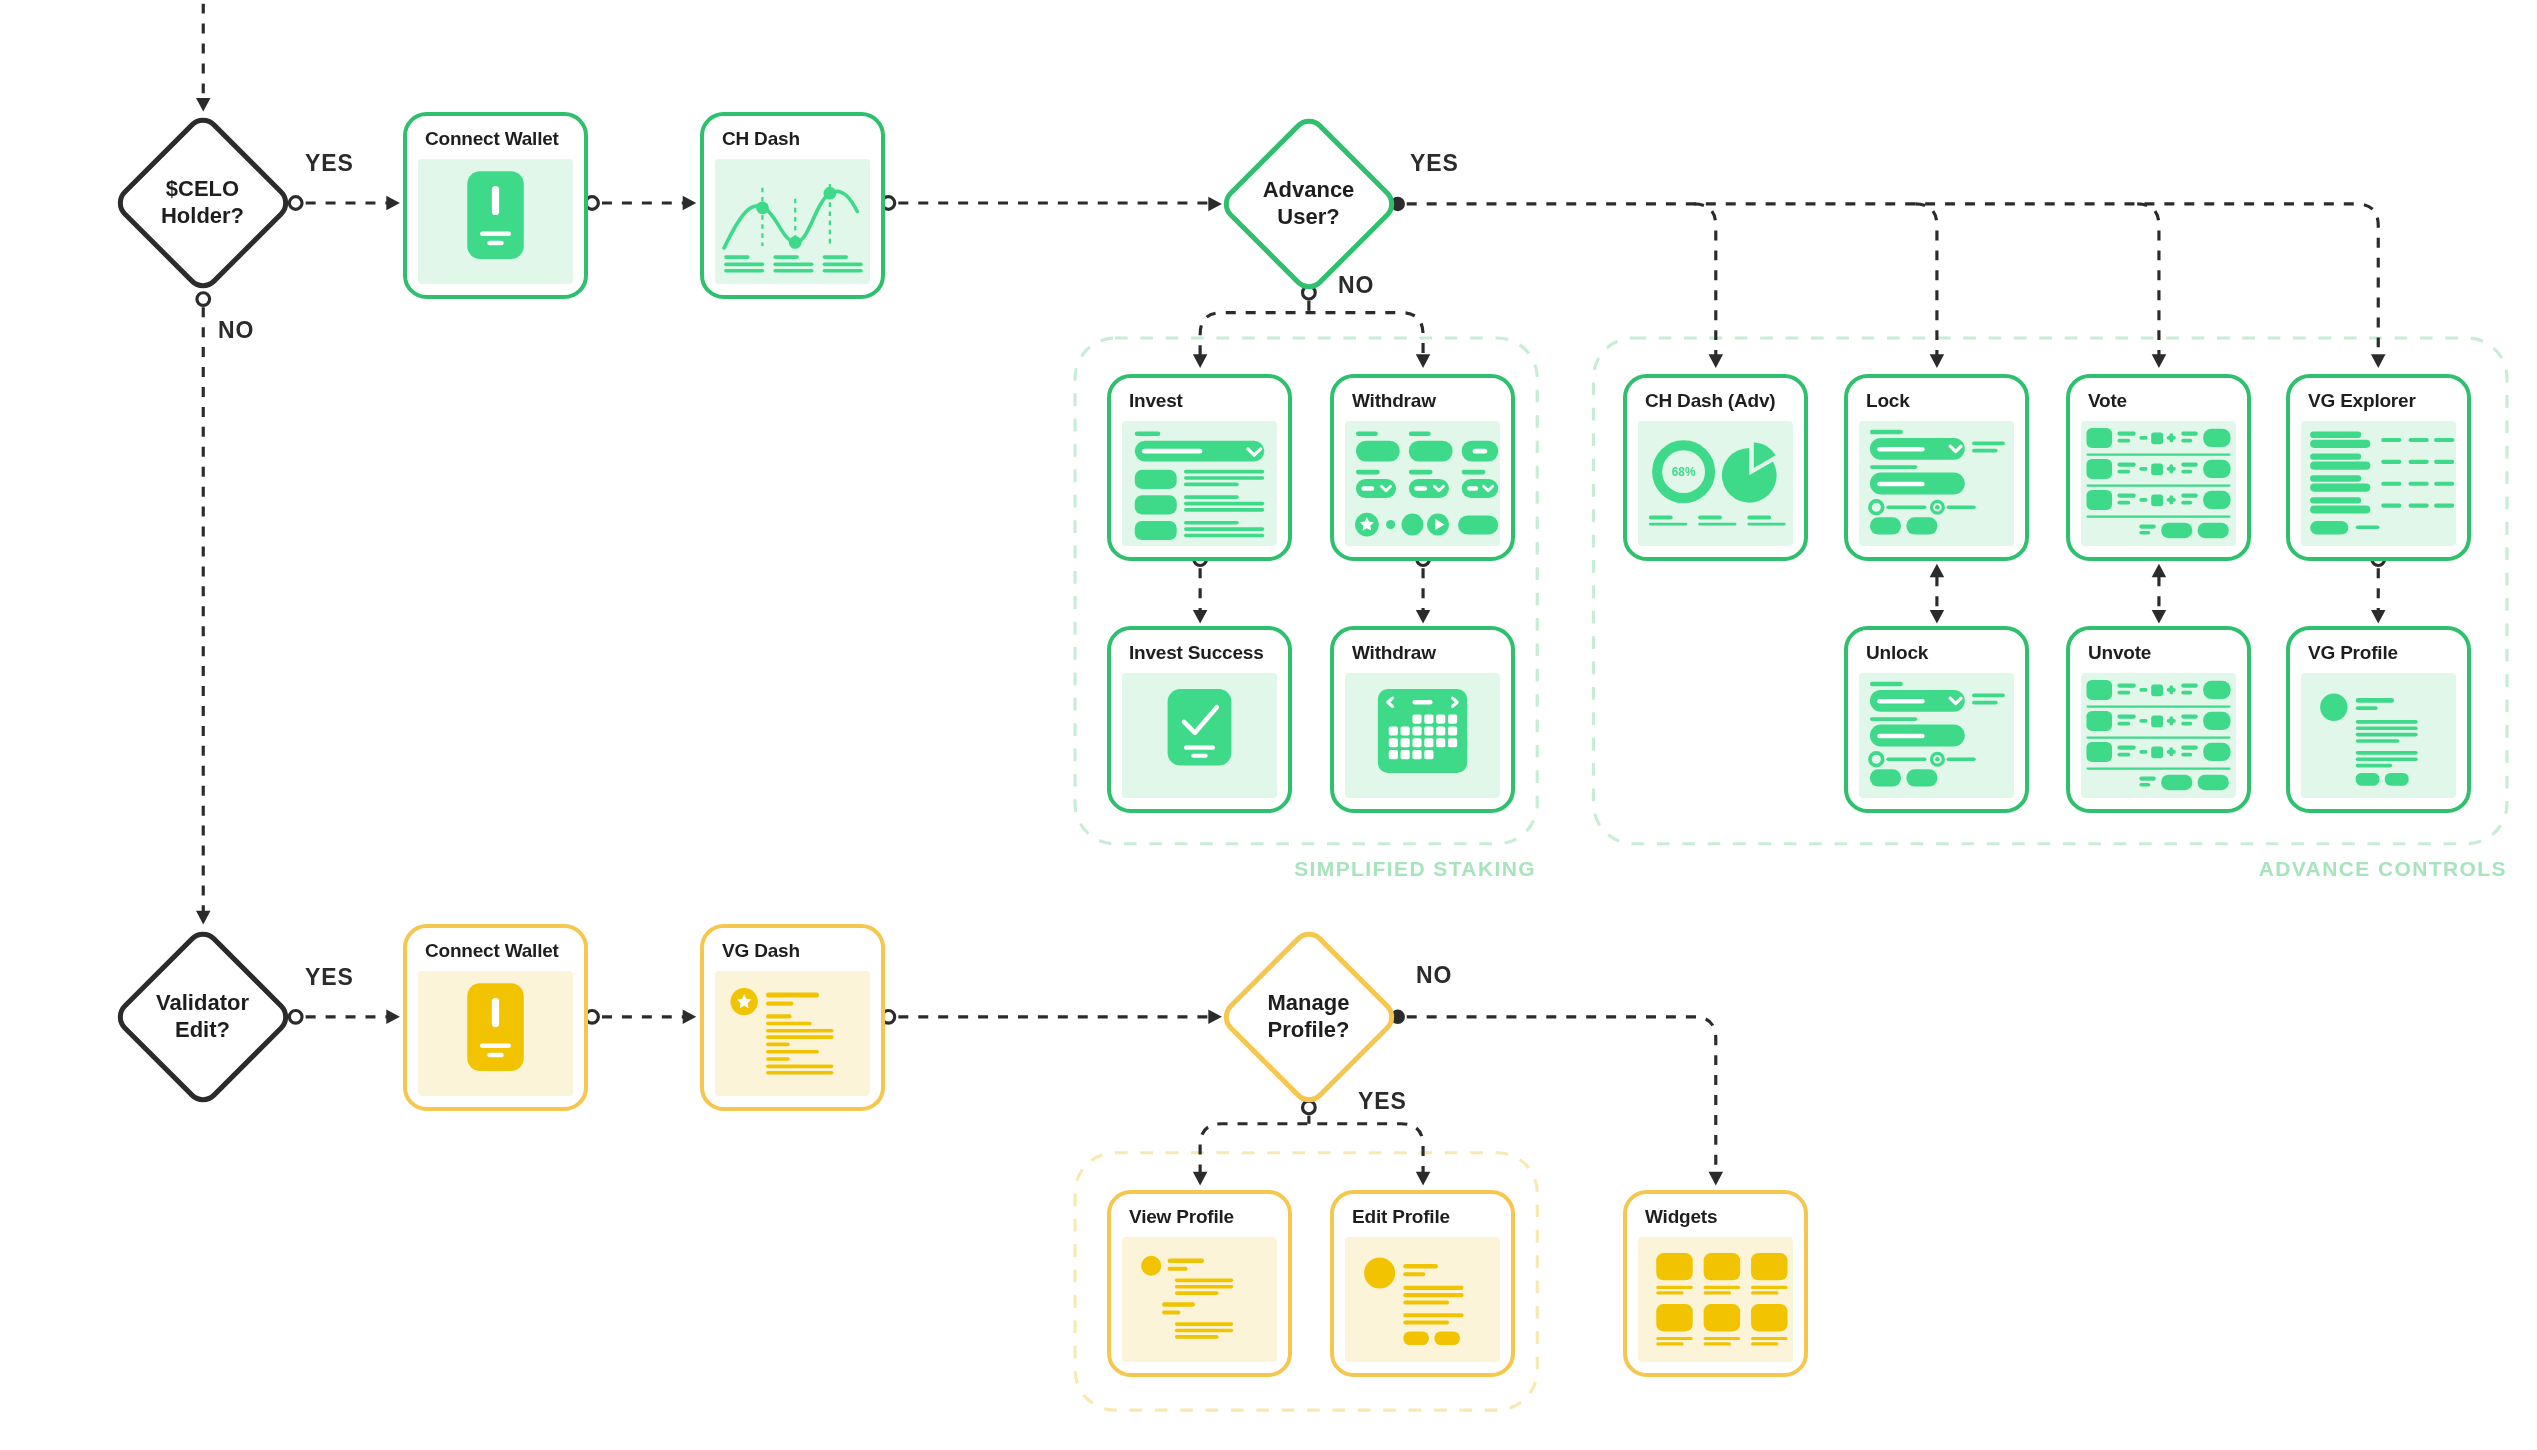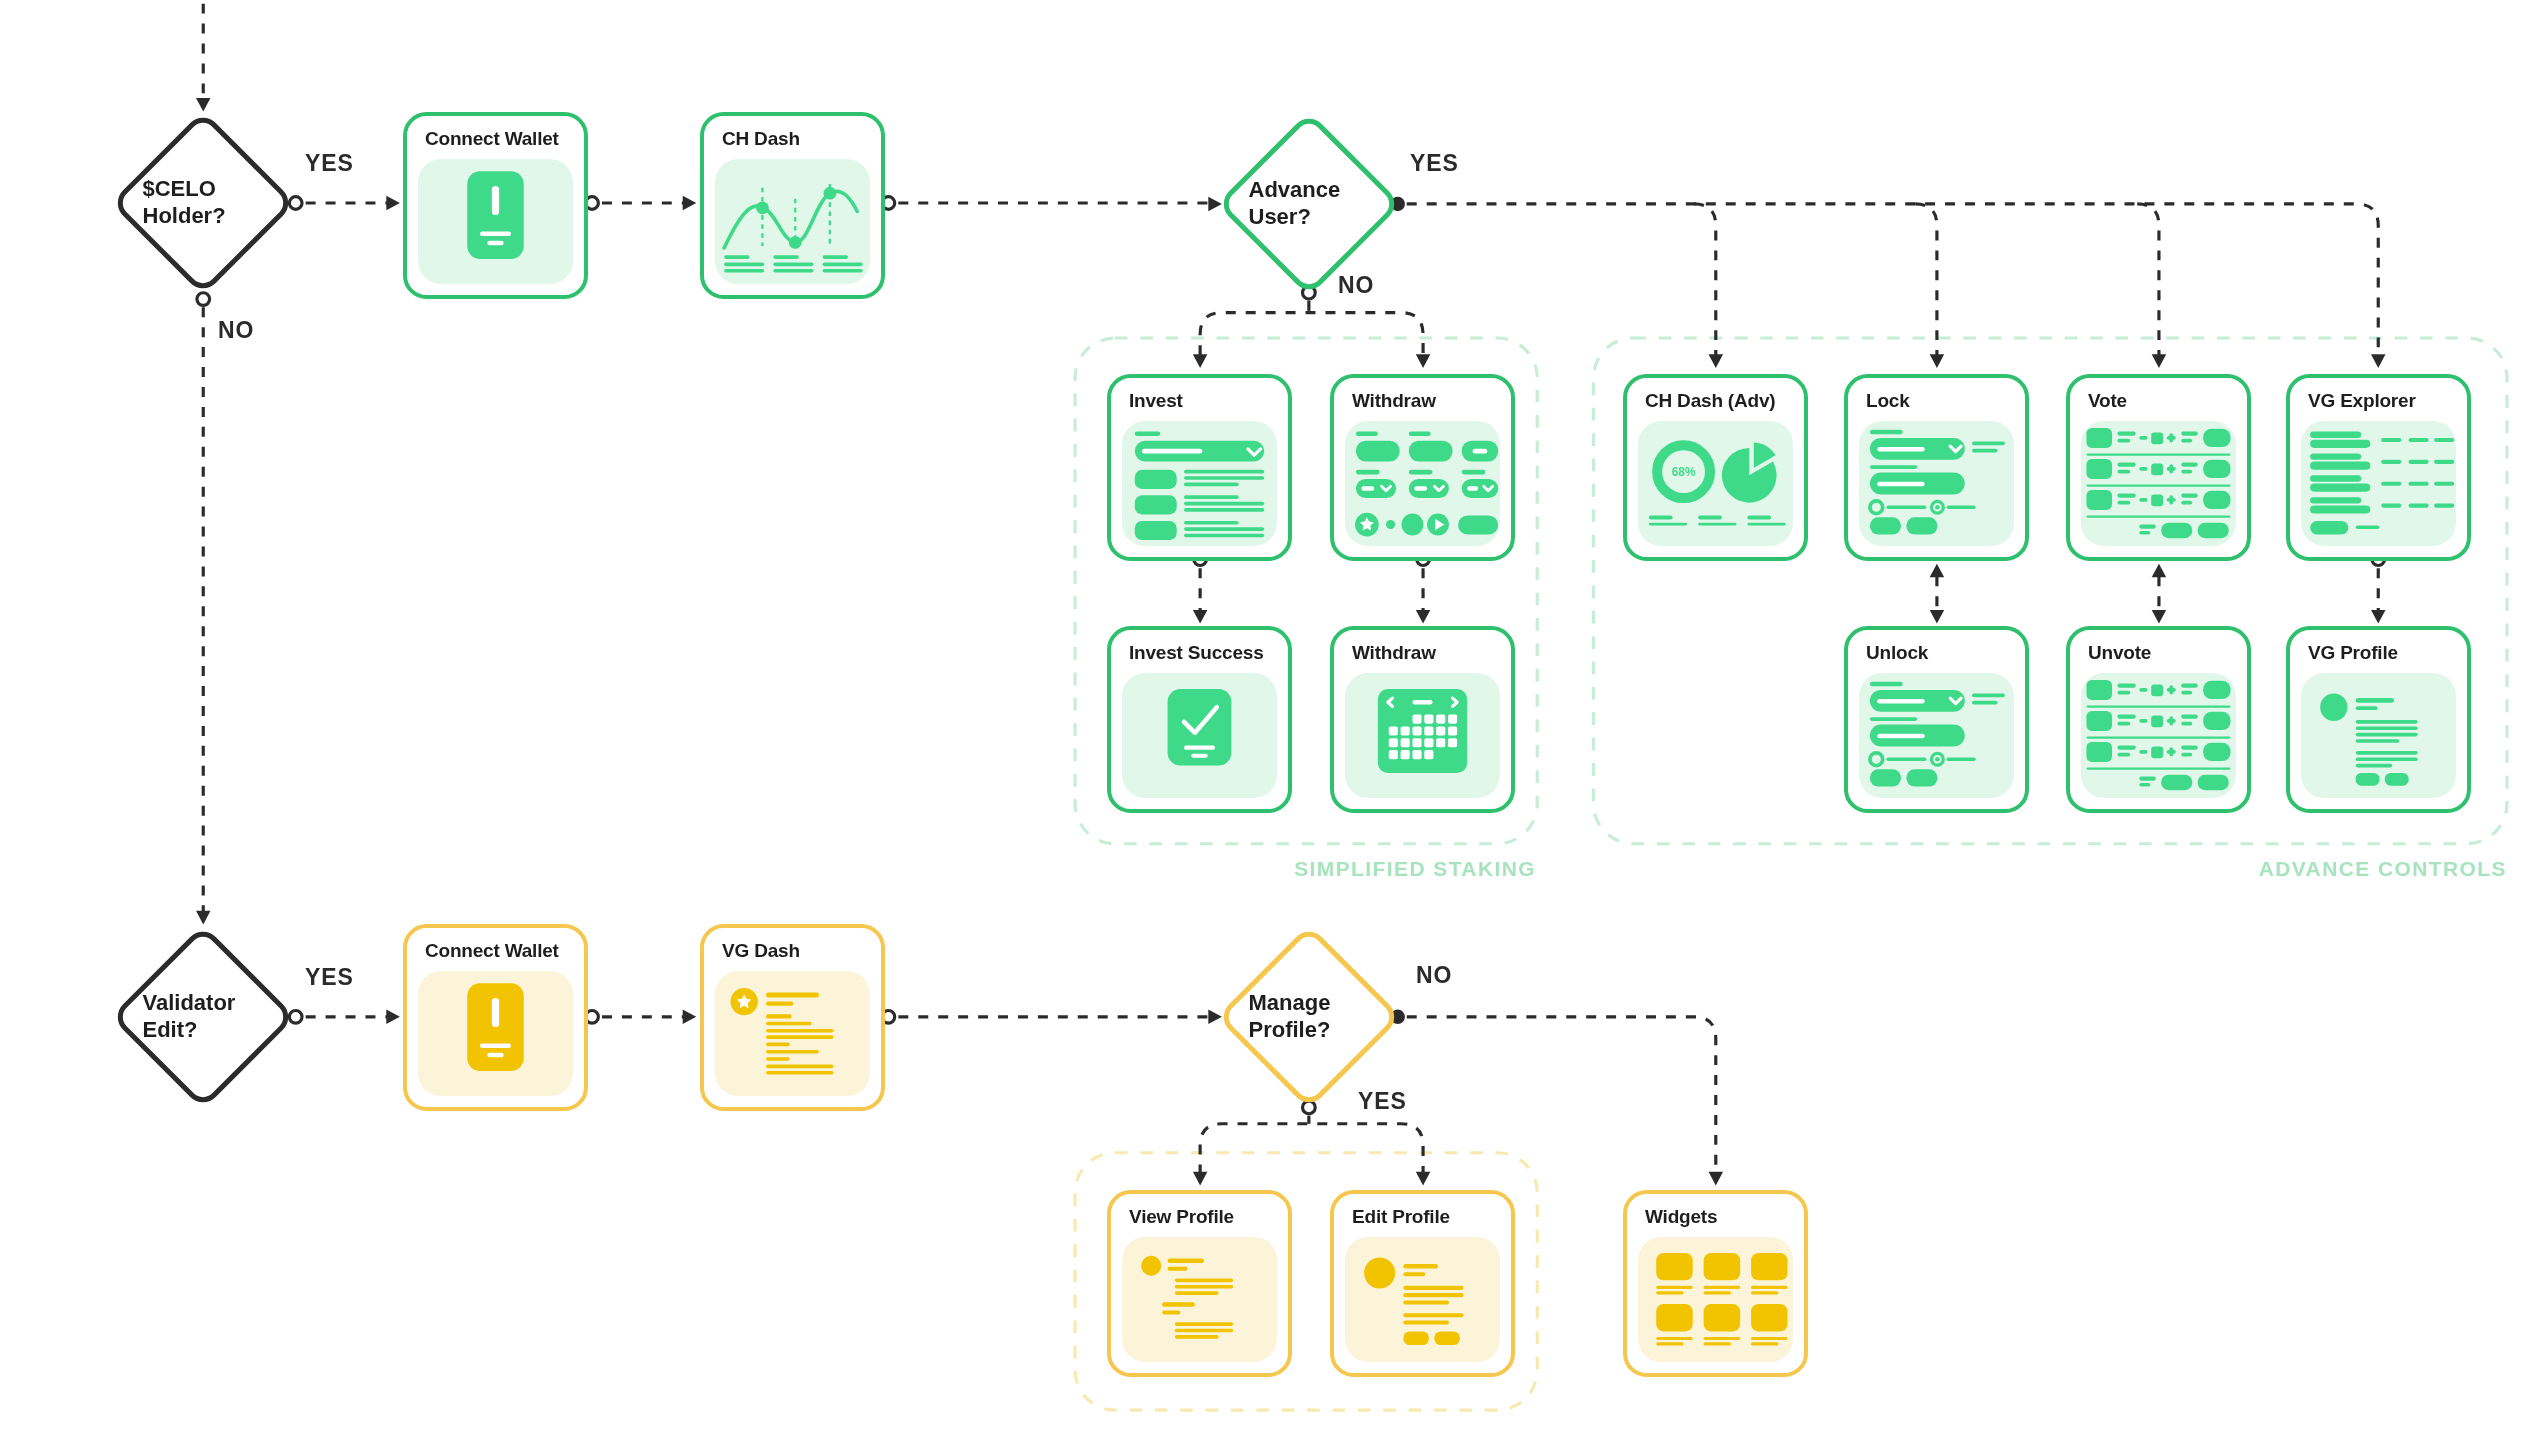--- a/index.html
+++ b/index.html
@@ -17,31 +17,31 @@
   .port{fill:#fff;stroke:var(--ink);stroke-width:3.5;}
   .dot{fill:var(--ink);stroke:none;}
   .group-rect{fill:none;stroke-width:3.5;stroke-dasharray:14 14;}
   .group-rect.green{stroke:var(--green-group);}
   .group-rect.yellow{stroke:var(--yellow-group);}
 
   .card{position:absolute;width:185px;height:187px;background:#fff;border-radius:23.6px;box-sizing:border-box;}
   .card.green{border:4.5px solid var(--green);}
   .card.yellow{border:4.5px solid var(--yellow);}
   .card-title{position:absolute;left:18px;top:11.8px;font-size:19px;font-weight:700;color:var(--title);letter-spacing:-0.2px;white-space:nowrap;}
-  .card-art{position:absolute;left:11px;right:11px;top:43px;bottom:11px;border-radius:23px;overflow:hidden;}
+  .card-art{position:absolute;left:11px;right:11px;top:43px;bottom:11px;border-radius:4px;overflow:hidden;}
   .card.green .card-art{background:var(--green-light);}
   .card.yellow .card-art{background:var(--yellow-light);}
   .card-art svg{position:absolute;left:0;top:0;width:100%;height:100%;}
 
   .diamond{position:absolute;width:181px;height:181px;display:flex;align-items:center;justify-content:center;}
   .diamond .shape{position:absolute;left:50%;top:50%;width:121px;height:121px;transform:translate(-50%,-50%) rotate(45deg);
     border-radius:18px;background:#fff;border:5.9px solid var(--ink);}
   .diamond.green .shape{border-color:var(--green);}
   .diamond.yellow .shape{border-color:var(--yellow);}
-  .diamond .dlabel{position:relative;font-size:22px;font-weight:700;color:var(--title);line-height:1.2;max-width:120px;}
+  .diamond .dlabel{position:relative;font-size:22px;font-weight:700;color:var(--title);text-align:center;line-height:1.2;max-width:120px;}
 
   .edge-label{position:absolute;font-size:23px;font-weight:700;color:var(--ink);letter-spacing:0.9px;}
   .group-label{position:absolute;width:308px;font-size:21px;font-weight:700;letter-spacing:1.4px;text-align:right;}
   .group-label.green{color:var(--green-label);}
 </style>
 </head>
 <body>
 
 <div class="canvas">
 

